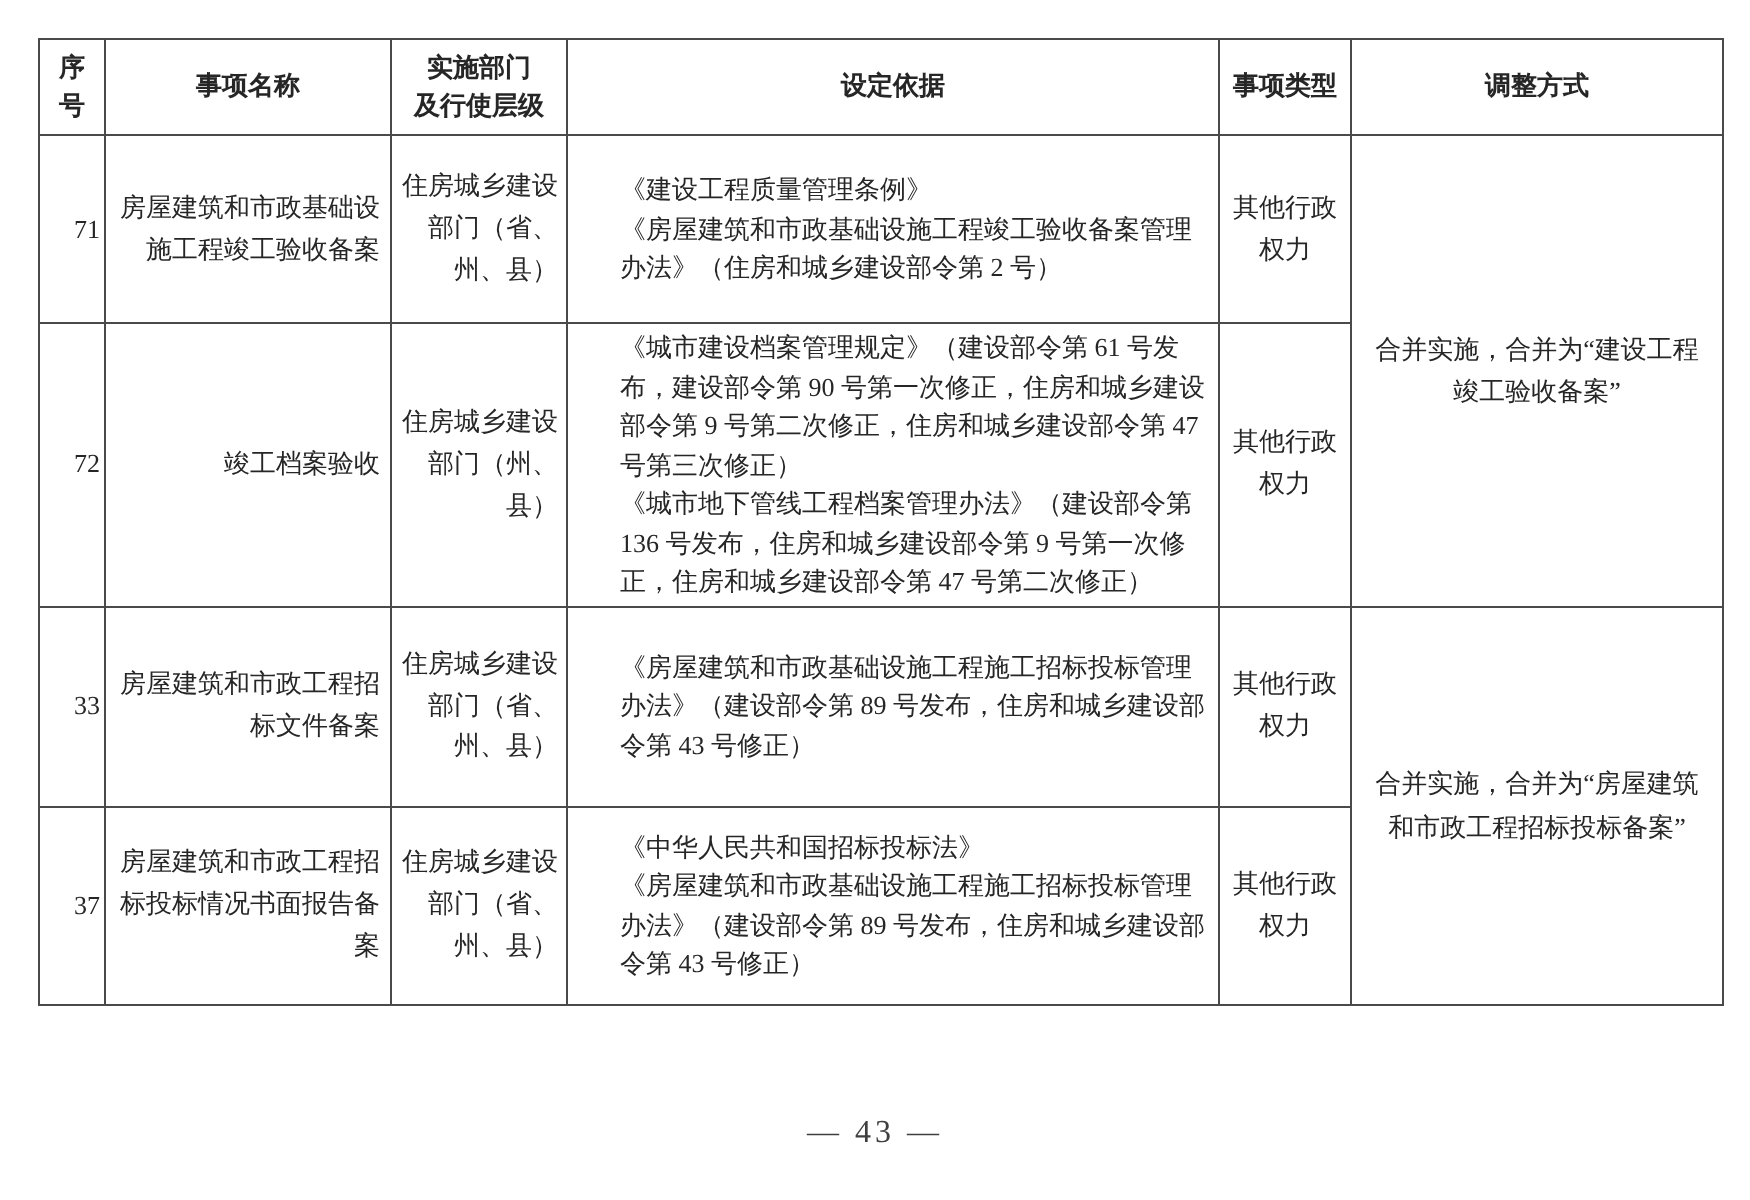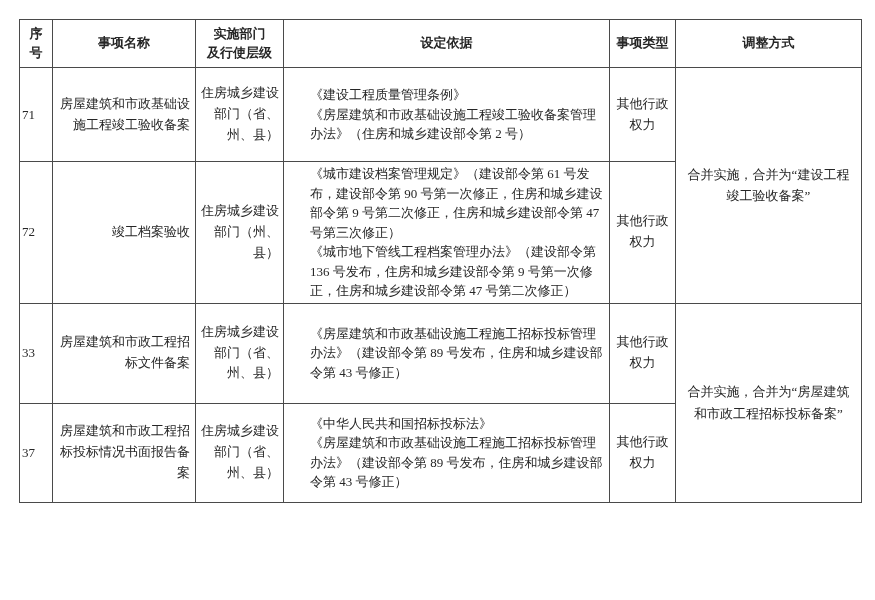--- a/index.html
+++ b/index.html
@@ -41,21 +41,21 @@
     line-height: 1.45;
     padding: 2px;
   }
   tr.h-header { height: 48px; }
   tr.h-r71 { height: 94px; }
   tr.h-r72 { height: 127px; }
   tr.h-r73 { height: 100px; }
   tr.h-r74 { height: 99px; }
 
   td.c-no {
-    text-align: left;
+    text-align: right;
     padding: 0 2px;
   }
   td.c-name {
     padding: 0 5px;
     word-break: break-all;
     line-height: 1.6;
     text-align: right;
   }
   td.c-dept {
     padding: 0 4px;
@@ -159,14 +159,15 @@
         <td class="c-dept">住房城乡建设部门（省、州、县）</td>
         <td class="c-basis">
           <div class="basis-p">《中华人民共和国招标投标法》</div>
           <div class="basis-p">《房屋建筑和市政基础设施工程施工招标投标管理办法》（建设部令第 89 号发布，住房和城乡建设部令第 43 号修正）</div>
         </td>
         <td class="c-type">其他行政权力</td>
       </tr>
     </tbody>
   </table>
 
+  <div class="page-number">— 43 —</div>
 
 </div>
 
 </body></html>

